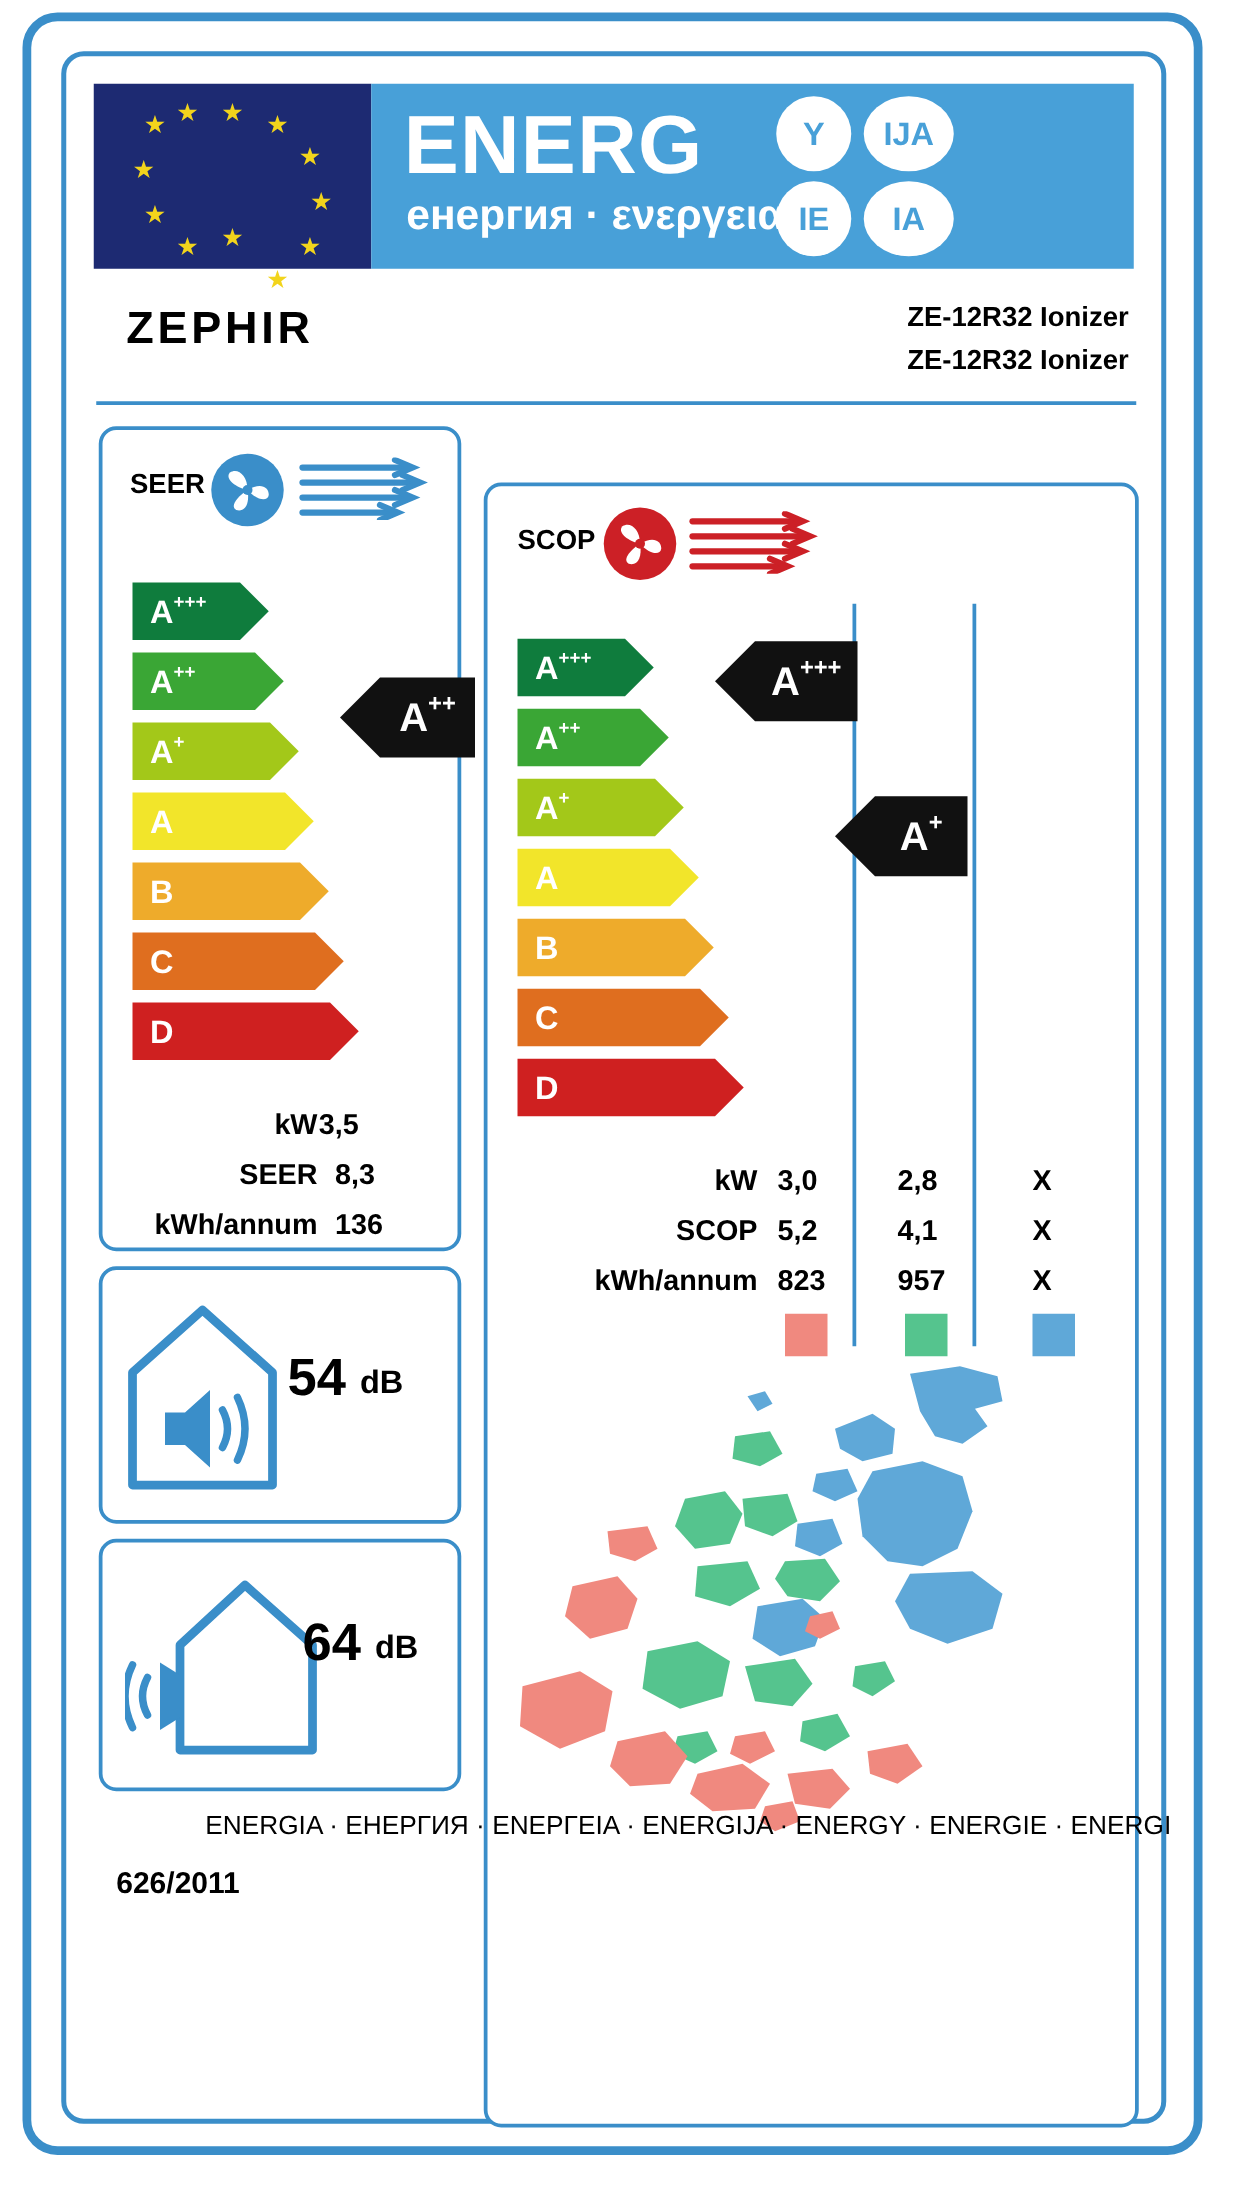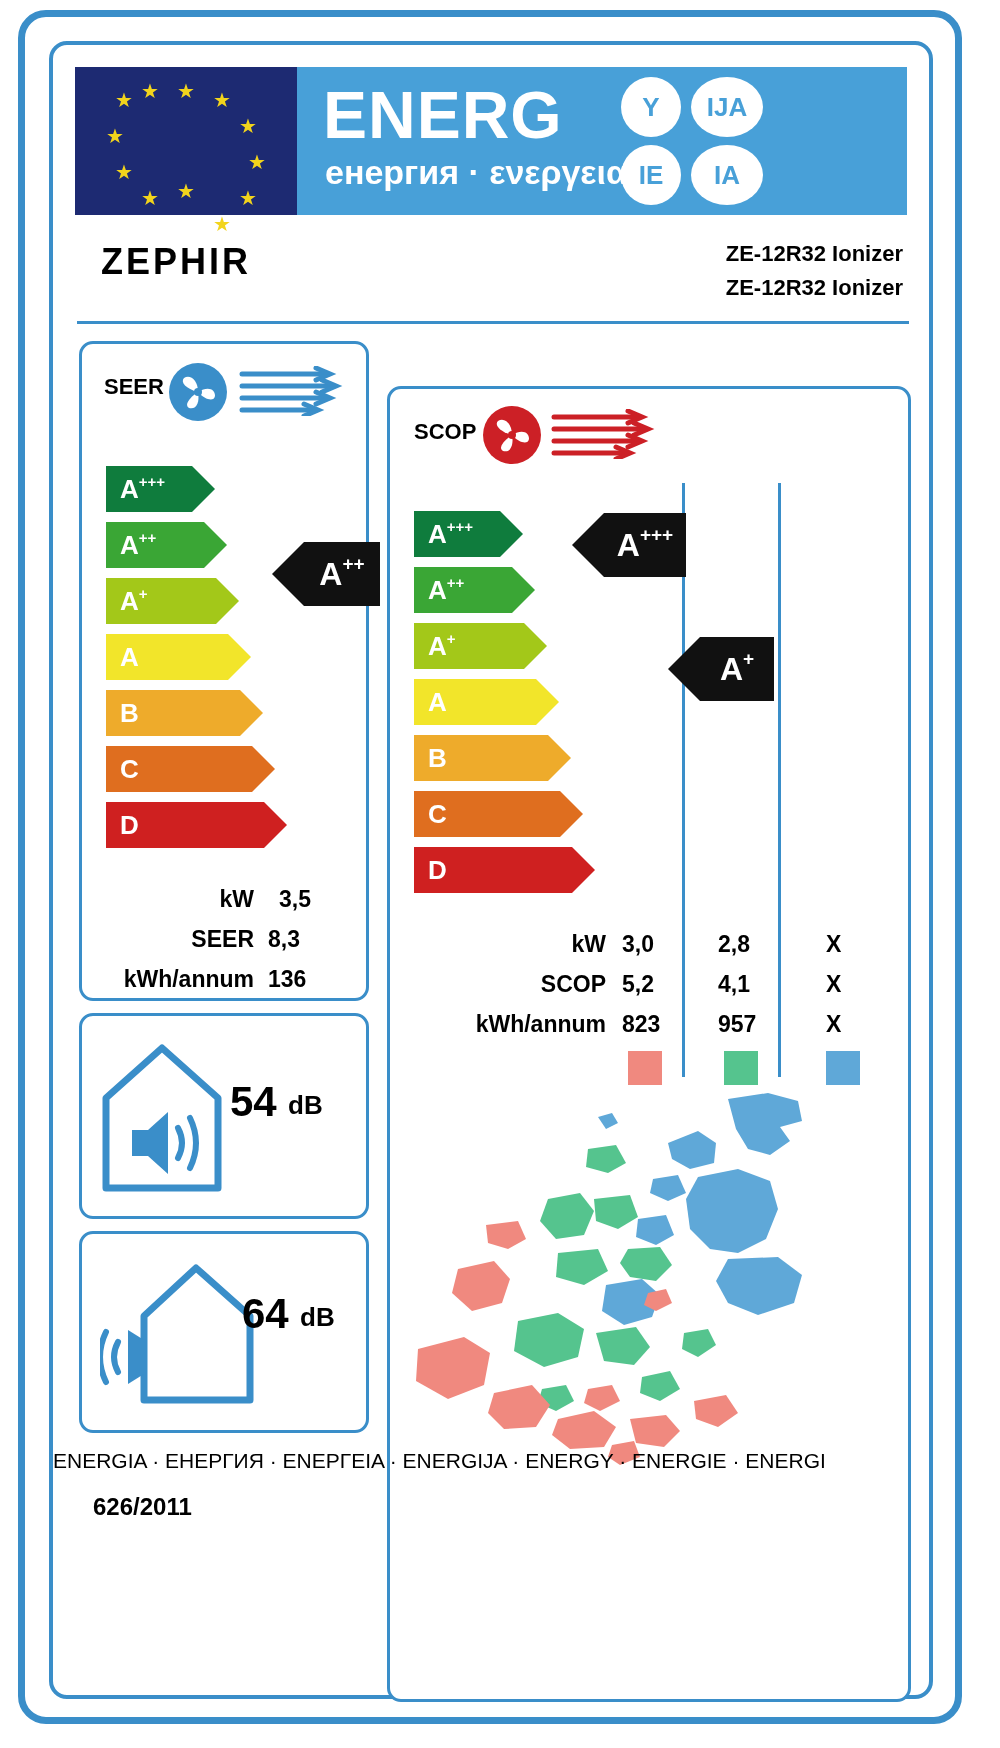--- a/index.html
+++ b/index.html
@@ -242,21 +242,21 @@
     position: absolute;
     font-weight: bold;
   }
 
   
   .footer-text {
     position: absolute;
     left: 0;
     top: 1404px;
     width: 884px;
-    text-align: left;
+    text-align: right;
     font-size: 21px;
   }
   .reg {
     position: absolute;
     left: 40px;
     top: 1448px;
     font-size: 24px;
     font-weight: bold;
   }
 </style>
@@ -357,21 +357,21 @@
         <i class="arrow-tip" style="border-left:23px solid #cf2020;"></i>
       </div>
 
       <div class="pointer" style="left:222px; top:198px; width:76px;">
         <i class="tip"></i>
         <span>A</span>
           <span class="sup">++</span>
       </div>
 
       <div class="vrow vlabel" style="left:20px; top:542px; width:152px;">kW</div>
-      <div class="vrow vval" style="left:197px; top:542px;">3,5</div>
+      <div class="vrow vval" style="left:173px; top:542px;">3,5</div>
       <div class="vrow vlabel" style="left:20px; top:582px; width:152px;">SEER</div>
       <div class="vrow vval" style="left:186px; top:582px;">8,3</div>
       <div class="vrow vlabel" style="left:0px; top:622px; width:172px;">kWh/annum</div>
       <div class="vrow vval" style="left:186px; top:622px;">136</div>
     </div>
 
     <div class="panel panel-scop">
       <div class="mode-label" style="left:24px; top:30px;">SCOP</div>
       <svg class="fan" style="left:92px; top:16px;" width="60" height="60" viewBox="0 0 60 60">
         <circle cx="30" cy="30" r="29" fill="#cc2026"></circle>

